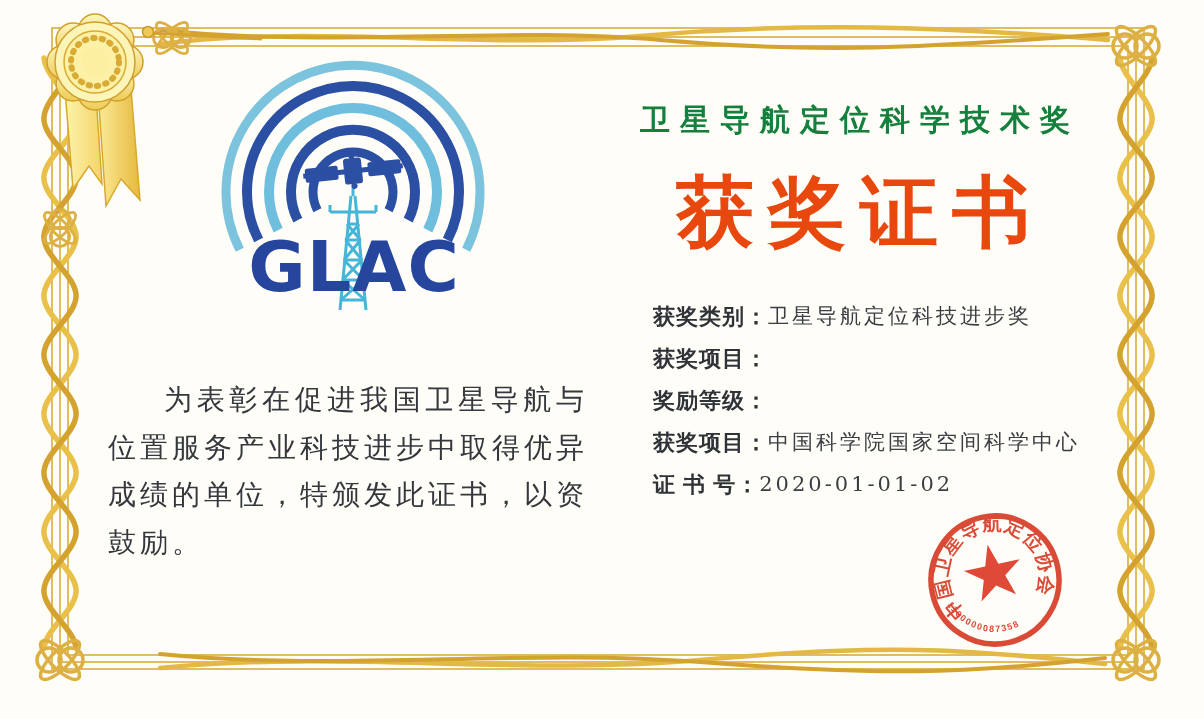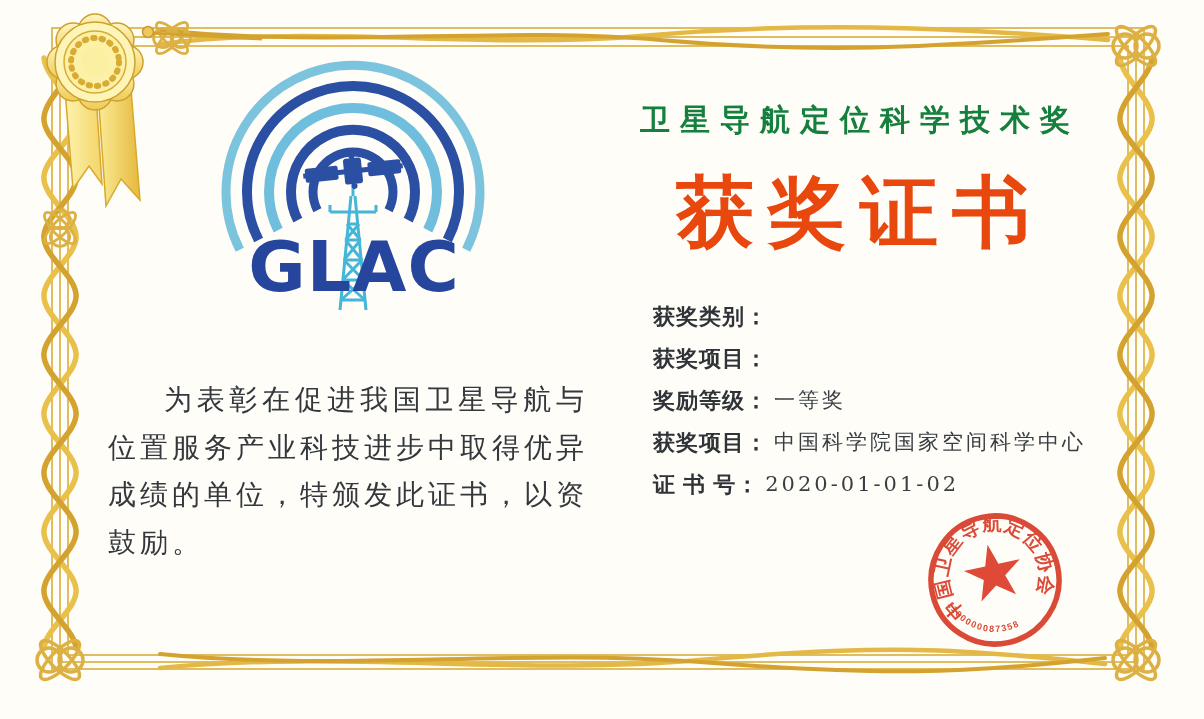--- a/index.html
+++ b/index.html
@@ -19,21 +19,21 @@
     left:628px;top:100px;width:464px;text-align:center;
     font-size:30px;font-weight:bold;color:#15803d;letter-spacing:10px;
     font-family:"DejaVu Serif",serif;
   }
   .heading{
     left:620px;top:172px;width:480px;text-align:center;
     font-size:78px;font-weight:900;color:#e8470d;letter-spacing:14px;
     font-family:"DejaVu Sans",sans-serif;line-height:1.05;
   }
   .fields{left:653px;top:303px;width:486px;}
-  .frow{display:flex;align-items:flex-start;margin-bottom:15px;gap:6px;}
+  .frow{display:flex;align-items:flex-start;margin-bottom:15px;}
   .flabel{
     flex:0 0 auto;font-size:22px;font-weight:bold;color:#2f3338;
     letter-spacing:1px;line-height:27px;white-space:pre;
   }
   .fvalue{
     font-size:21px;color:#3a3e43;letter-spacing:3px;line-height:27px;
     width:372px;font-family:"DejaVu Serif",serif;
   }
   .body-text{
     left:108px;top:376px;width:480px;
@@ -159,27 +159,27 @@
 
   <div class="abs glac">GLAC</div>
 
   <div class="abs award-title">卫星导航定位科学技术奖</div>
 
   <div class="abs heading">获奖证书</div>
 
   <div class="abs fields">
     <div class="frow">
       <span class="flabel">获奖类别：</span>
+      <span class="fvalue">卫星导航定位科技进步奖</span>
     </div>
     <div class="frow">
       <span class="flabel">获奖项目：</span>
     </div>
     <div class="frow">
       <span class="flabel">奖励等级：</span>
-      <span class="fvalue">一等奖</span>
     </div>
     <div class="frow">
       <span class="flabel">获奖项目：</span>
       <span class="fvalue">中国科学院国家空间科学中心</span>
     </div>
     <div class="frow">
       <span class="flabel">证 书 号：</span>
       <span class="fvalue">2020-01-01-02</span>
     </div>
   </div>

